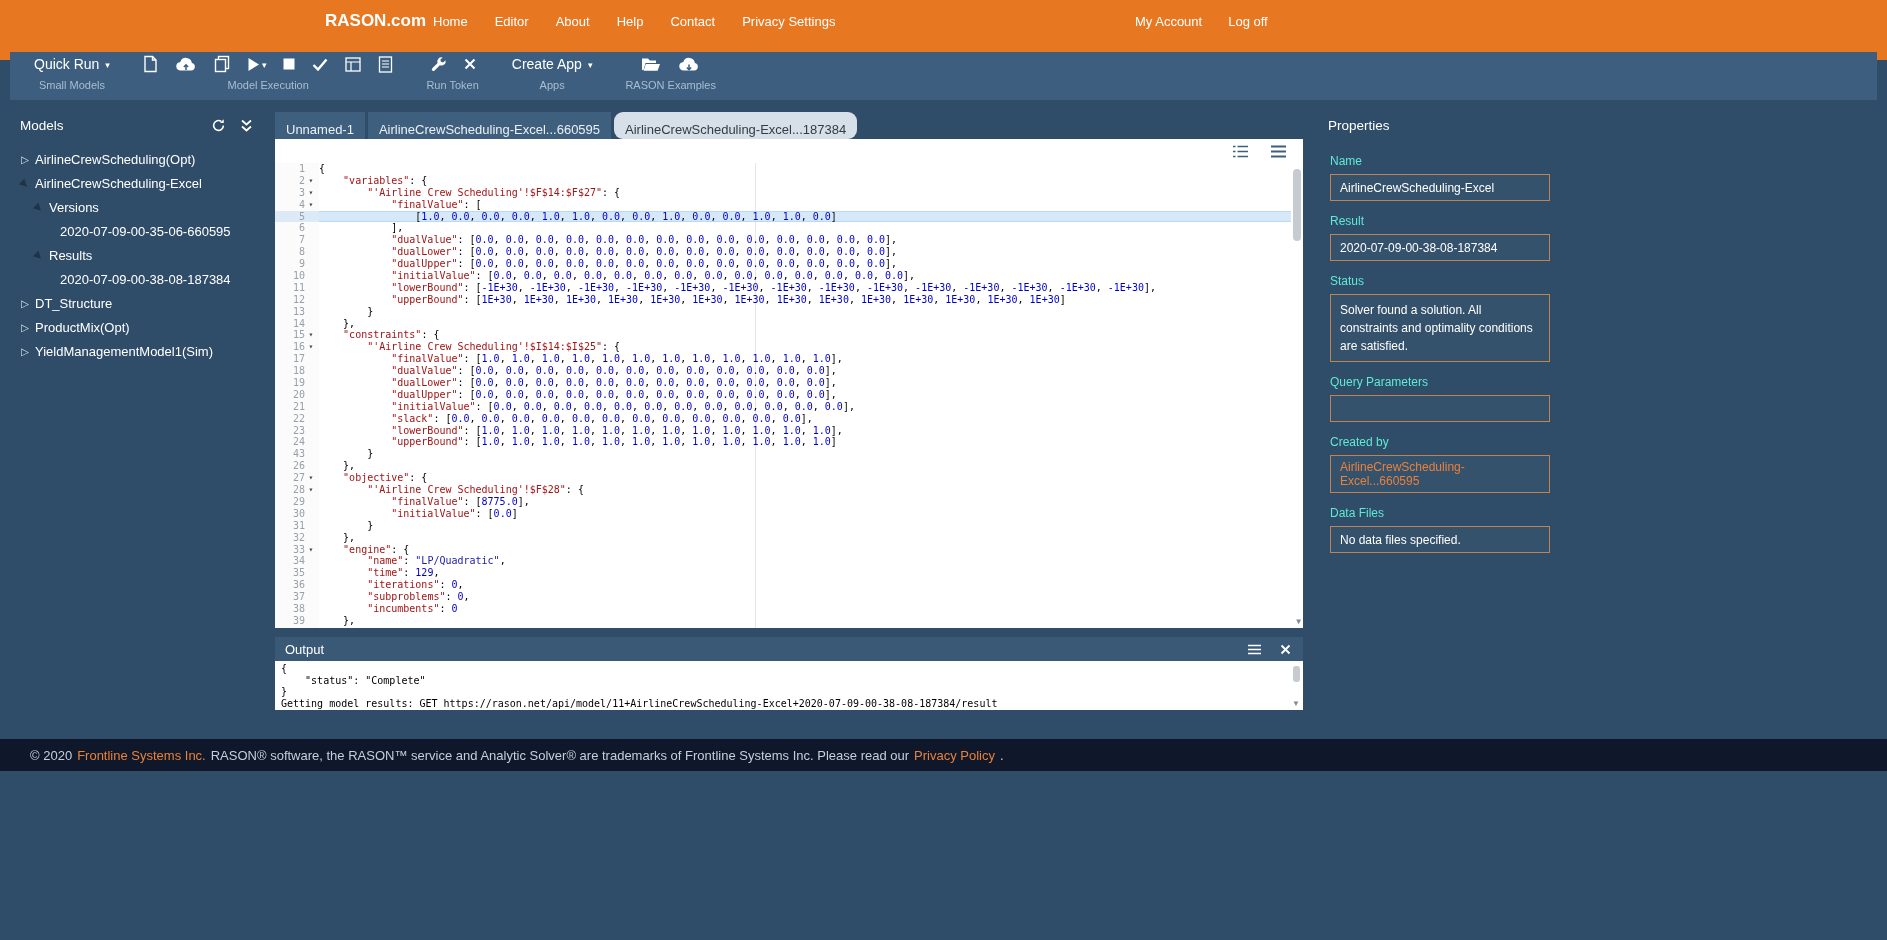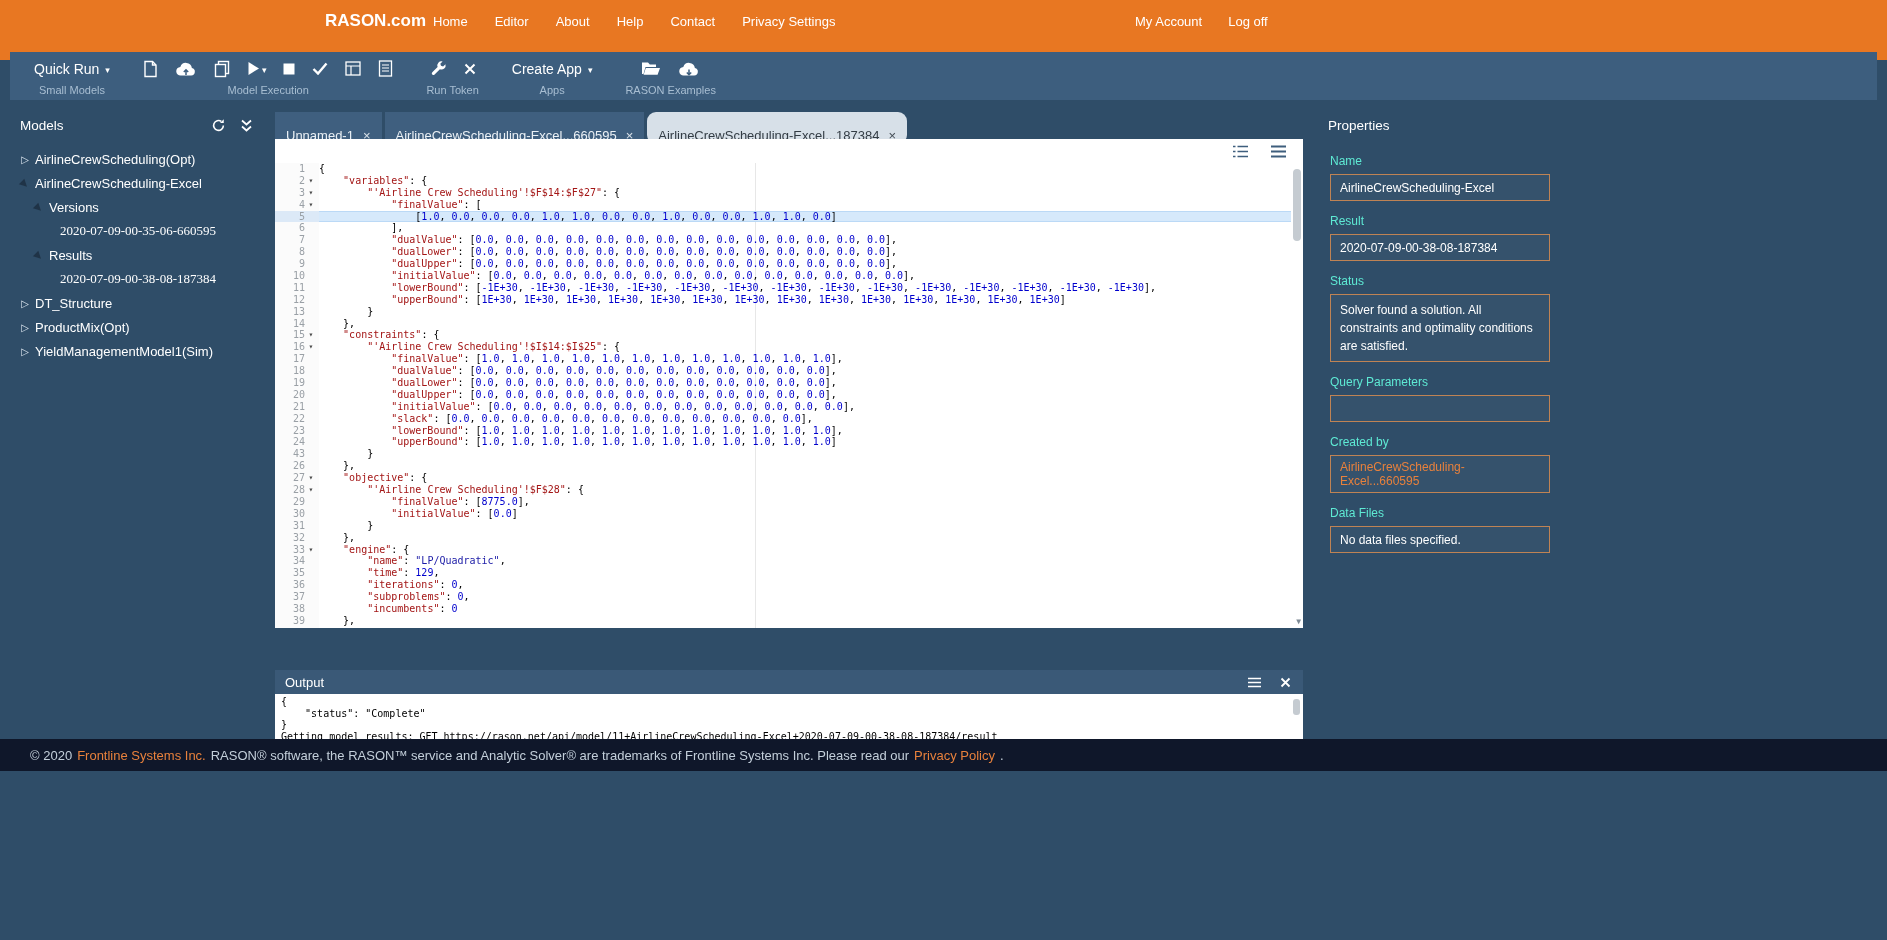--- a/index.html
+++ b/index.html
@@ -13,50 +13,50 @@
   button { font-family: inherit; }
 
   
   .navbar { position: absolute; top: 0; left: 0; width: 100%; height: 60px; background: #E87722; }
   .brand { position: absolute; left: 325px; top: 0; line-height: 42px; color: #fff; font-size: 17px; font-weight: bold; cursor: pointer; }
   .nav-menu { position: absolute; left: 433px; top: 0; height: 42px; display: flex; align-items: center; gap: 27px; }
   .nav-menu-right { position: absolute; left: 1135px; top: 0; height: 42px; display: flex; align-items: center; gap: 26px; }
   .nav-item { color: #fff; font-size: 13px; cursor: pointer; white-space: nowrap; }
 
   
-  .toolbar { position: absolute; top: 52px; left: 10px; width: 1867px; height: 48px; background: #3D5E7E; display: flex; align-items: center; padding-left: 8px; }
+  .toolbar { position: absolute; top: 52px; left: 10px; width: 1867px; height: 48px; background: #3D5E7E; display: flex; align-items: flex-start; padding-left: 8px; }
   .tb-group { display: flex; flex-direction: column; align-items: center; justify-content: center; padding: 0 16px; }
   .tb-row { display: flex; align-items: center; gap: 17px; height: 24px; }
   .tb-cap { font-size: 11px; color: #A8BED2; margin-top: 3px; white-space: nowrap; text-align: center; }
   .tb-btn { background: none; border: none; color: #fff; font-size: 14px; cursor: pointer; display: flex; align-items: center; gap: 6px; padding: 0; }
   .tb-icon-btn { background: none; border: none; padding: 0; cursor: pointer; display: flex; align-items: center; gap: 2px; }
   .tb-sep { width: 1px; background: #54799C; margin: 4px 0; }
   .caret-down { font-size: 9px; color: #fff; position: relative; top: 1px; }
 
   
   .sidebar { position: absolute; top: 112px; left: 10px; width: 255px; height: 598px; background: #2F4D68; }
   .props { position: absolute; top: 112px; left: 1318px; width: 559px; height: 598px; background: #2F4D68; color: #fff; }
   .panel-header { height: 27px; display: flex; align-items: center; padding: 0 10px; color: #fff; font-size: 13.5px; gap: 10px; }
   .panel-header .spacer { flex: 1; }
   .icon-btn { background: none; border: none; cursor: pointer; display: flex; align-items: center; padding: 2px; }
 
   
   .models-tree { padding-top: 8px; }
   .tree-row { display: flex; align-items: center; height: 24px; color: #fff; font-size: 13px; cursor: pointer; white-space: nowrap; }
   .tree-row.lvl0 { padding-left: 8px; }
   .tree-row.lvl1 { padding-left: 22px; }
-  .tree-row.lvl2 { padding-left: 50px; font-family: Liberation Serif, serif; }
+  .tree-row.lvl2 { padding-left: 50px; }
   .tree-caret { width: 14px; display: inline-block; font-size: 10px; margin-right: 3px; text-align: center; }
   .tree-caret.collapsed { color: #DDE7F0; }
   .tree-caret.expanded { color: #1F3347; transform: rotate(45deg); }
   .tree-caret.leaf { width: 0; margin: 0; }
 
   
   .tab-bar { position: absolute; top: 112px; left: 275px; width: 1028px; height: 27px; display: flex; gap: 3px; }
-  .tab { display: flex; align-items: flex-start; padding: 16px 11px; background: #3F5F7F; color: #EAF0F5; font-size: 13px; cursor: pointer; white-space: nowrap; }
+  .tab { display: flex; align-items: center; padding: 10px 11px; background: #3F5F7F; color: #EAF0F5; font-size: 13px; cursor: pointer; white-space: nowrap; flex-direction: column; }
   .tab.active { background: #D7E0E8; color: #333C44; border-radius: 9px; }
   .tab-close { margin-left: 9px; font-size: 13px; opacity: .9; cursor: pointer; }
 
   
   .editor-pane { position: absolute; top: 139px; left: 275px; width: 1028px; height: 489px; background: #fff; }
   .editor-toolbar { position: absolute; top: 0; left: 0; right: 0; height: 24px; display: flex; justify-content: flex-end; align-items: center; gap: 17px; padding-right: 14px; }
   .code-area { position: absolute; top: 24px; left: 0; right: 0; bottom: 0; overflow: hidden; font-family: "DejaVu Sans Mono", monospace; font-size: 10px; cursor: text; }
   .editor-gutter { position: absolute; top: 0; left: 0; width: 44px; bottom: 0; background: #FBFBFB; }
   .gutter-line { height: 11.9px; line-height: 11.9px; display: flex; }
   .gutter-line.active { background: #DCE9F7; }
@@ -66,21 +66,21 @@
   .editor-code { position: absolute; top: 0; left: 44px; right: 12px; bottom: 0; overflow: hidden; z-index: 1; }
   .code-line { height: 11.9px; line-height: 11.9px; white-space: pre; color: #000; }
   .code-line.active { background: #D6E9FB; box-shadow: inset 0 1px 0 #BBD9F6, inset 0 -1px 0 #BBD9F6; }
   .tk-key { color: #A31515; }
   .tk-str { color: #1A1AA6; }
   .tk-num { color: #0000CD; }
   .v-scroll-thumb { position: absolute; right: 2px; top: 6px; width: 8px; height: 72px; background: #C5CBD1; border-radius: 4px; cursor: pointer; z-index: 2; }
   .scroll-arrow { position: absolute; right: 2px; bottom: 2px; color: #7E8A95; font-size: 8px; cursor: pointer; z-index: 2; }
 
   
-  .output-panel { position: absolute; top: 670px; left: 275px; width: 1028px; height: 87px; }
+  .output-panel { position: absolute; top: 637px; left: 275px; width: 1028px; height: 73px; }
   .output-header { height: 24px; background: #3A5977; display: flex; align-items: center; padding: 0 10px; color: #fff; font-size: 13px; gap: 14px; }
   .output-header .spacer { flex: 1; }
   .output-content { position: absolute; top: 24px; left: 0; right: 0; bottom: 0; background: #fff; font-family: "DejaVu Sans Mono", monospace; font-size: 10px; padding: 2px 6px; overflow: hidden; }
   .out-line { height: 11.5px; line-height: 11.5px; white-space: pre; color: #000; }
   .out-scroll-thumb { position: absolute; right: 3px; top: 29px; width: 7px; height: 16px; background: #C5CBD1; border-radius: 3px; cursor: pointer; }
   .out-scroll-arrow { position: absolute; right: 3px; bottom: 2px; color: #7E8A95; font-size: 8px; cursor: pointer; }
 
   
   .props-body { padding: 2px 12px; }
   .prop-label { font-size: 12px; color: #5eead4; margin: 13px 0 6px; }

